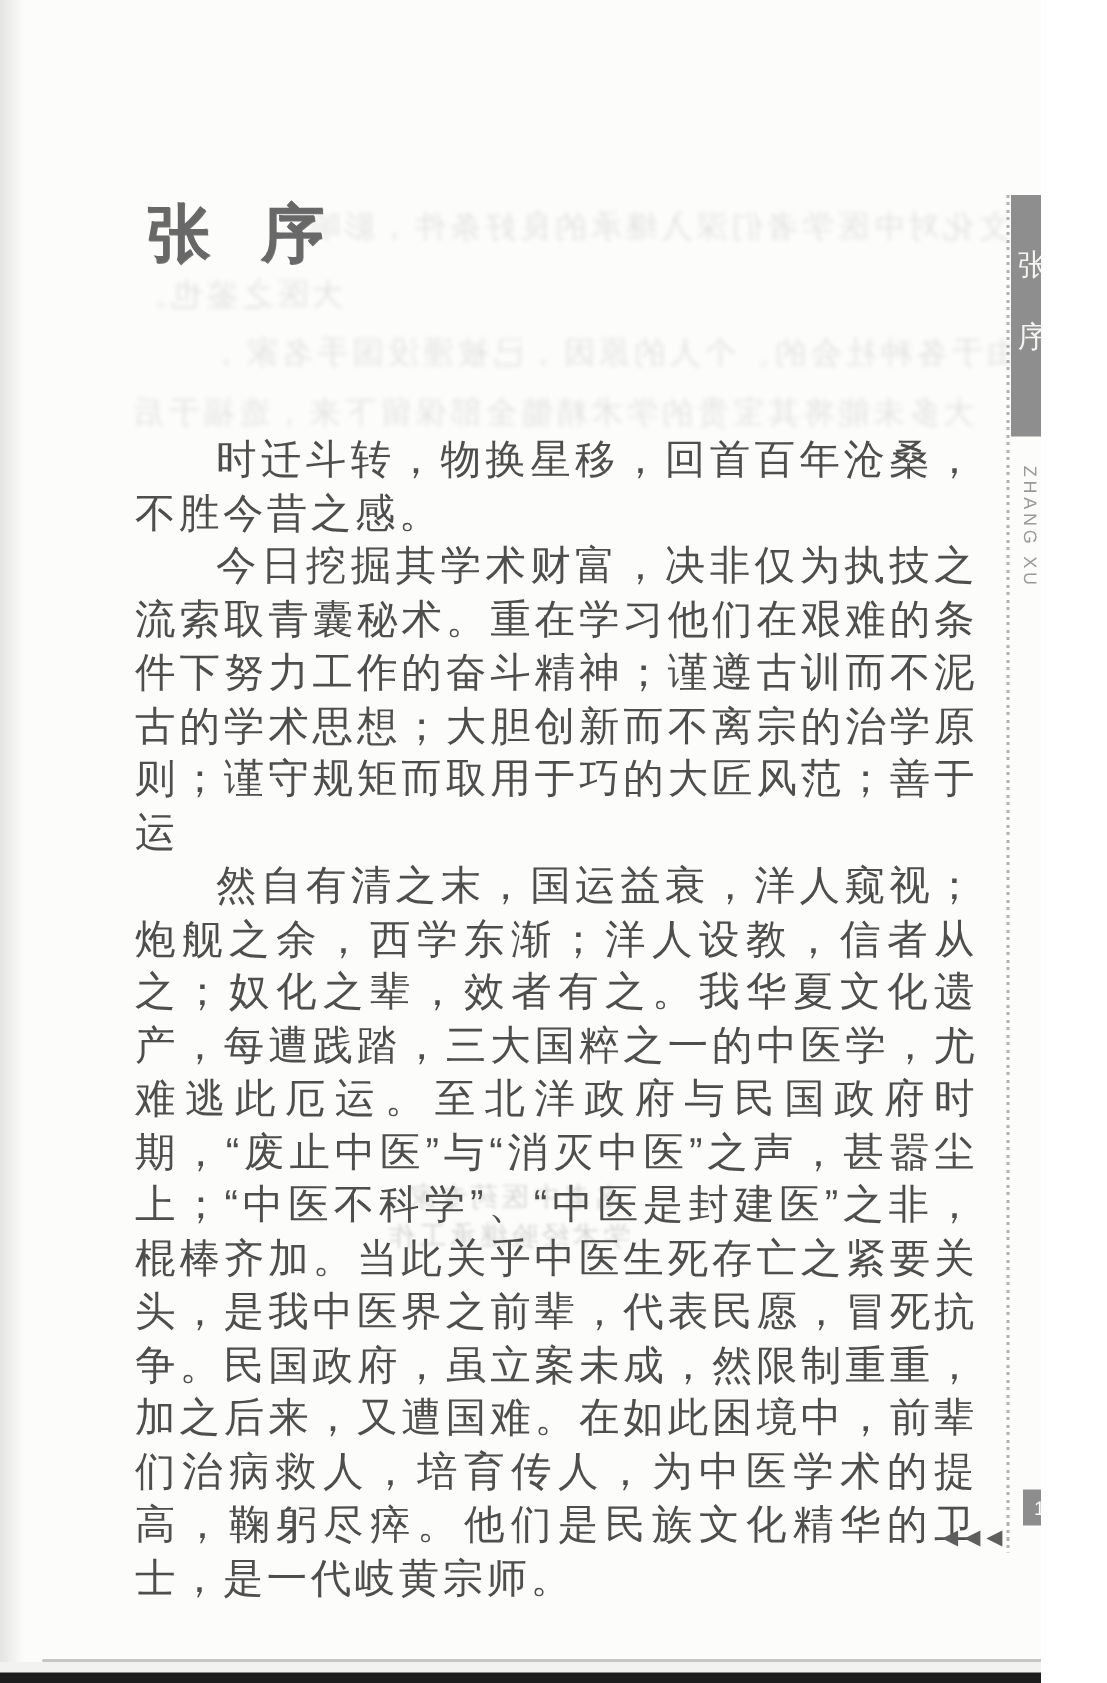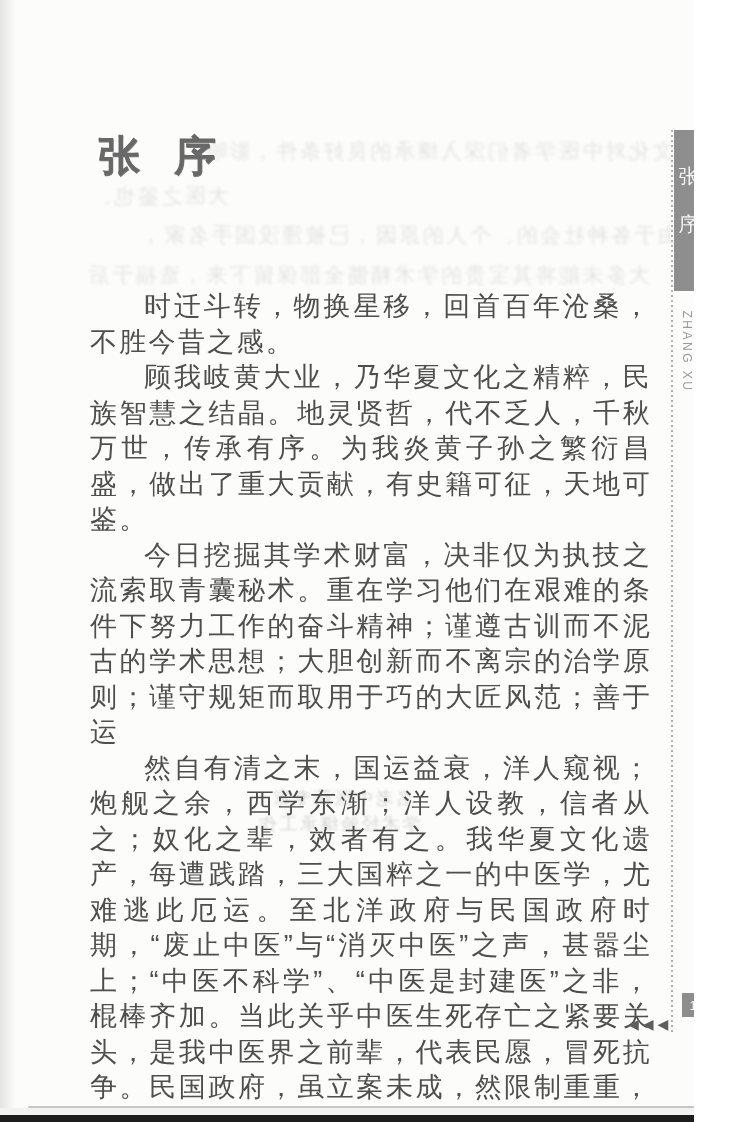--- a/index.html
+++ b/index.html
@@ -102,21 +102,20 @@
   <div class="bleed b2">大医之鉴也。</div>
   <div class="bleed b3">由于各种社会的、个人的原因，已被湮没国手名家，</div>
   <div class="bleed b4">大多未能将其宝贵的学术精髓全部保留下来，造福于后</div>
   <div class="bleed b5">名老中医药专家</div>
   <div class="bleed b6">学术经验继承工作</div>
 
   <div class="title">张序</div>
 
   <div class="body-text">
     <p>时迁斗转，物换星移，回首百年沧桑，不胜今昔之感。</p>
-    <p>顾我岐黄大业，乃华夏文化之精粹，民族智慧之结晶。地灵贤哲，代不乏人，千秋万世，传承有序。为我炎黄子孙之繁衍昌盛，做出了重大贡献，有史籍可征，天地可鉴。</p>
     <p>今日挖掘其学术财富，决非仅为执技之流索取青囊秘术。重在学习他们在艰难的条件下努力工作的奋斗精神；谨遵古训而不泥古的学术思想；大胆创新而不离宗的治学原则；谨守规矩而取用于巧的大匠风范；善于运</p>
     <p>然自有清之末，国运益衰，洋人窥视；炮舰之余，西学东渐；洋人设教，信者从之；奴化之辈，效者有之。我华夏文化遗产，每遭践踏，三大国粹之一的中医学，尤难逃此厄运。至北洋政府与民国政府时期，“废止中医”与“消灭中医”之声，甚嚣尘上；“中医不科学”、“中医是封建医”之非，棍棒齐加。当此关乎中医生死存亡之紧要关头，是我中医界之前辈，代表民愿，冒死抗争。民国政府，虽立案未成，然限制重重，加之后来，又遭国难。在如此困境中，前辈们治病救人，培育传人，为中医学术的提高，鞠躬尽瘁。他们是民族文化精华的卫士，是一代岐黄宗师。</p>
   </div>
 
   <div class="dotted-line"></div>
   <div class="side-tab">
     <span>张</span>
     <span>序</span>
   </div>
   <div class="side-pinyin">ZHANG XU</div>

